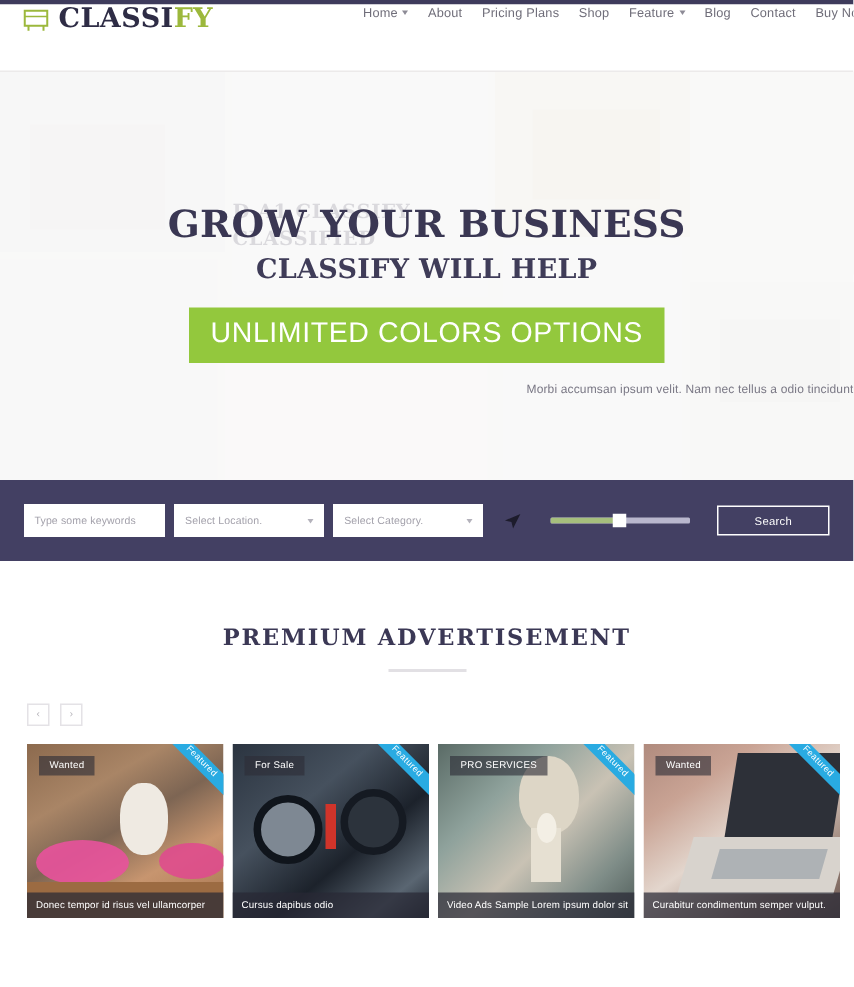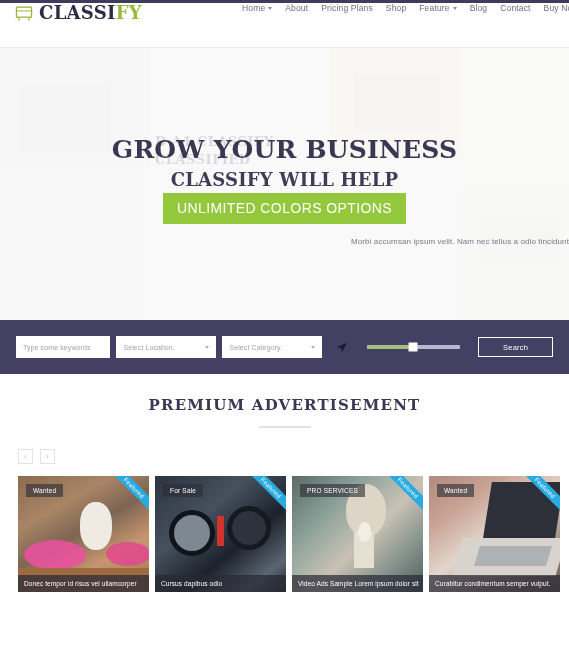--- a/index.html
+++ b/index.html
@@ -70,23 +70,23 @@
     font-family: "DejaVu Serif", serif;
     font-weight: bold; font-size: 25px;
     color: #3a3753; letter-spacing: .2px; line-height: 1.15;
   }
   .hero-h2 {
     font-family: "DejaVu Serif", serif;
     font-weight: bold; font-size: 18px;
     color: #3f3c58; margin-top: 4px; letter-spacing: .2px;
   }
   .hero-btn {
-    display: inline-block; margin-top: 3px;
+    display: inline-block; margin-top: 15px;
     background: #93c83d; color: #ffffff;
-    font-size: 14px; letter-spacing: .4px;
+    font-size: 19px; letter-spacing: .4px;
     padding: 7px 14px 8px;
   }
   .hero-sub {
     margin-top: 11px; font-size: 8px; color: #7a7885;
     line-height: 1.85; letter-spacing: .1px; text-align: right;
   }
 
   
   .searchbar {
     height: 54px; background: #434063; width: 100%;
@@ -129,21 +129,21 @@
   }
   .search-btn {
     margin-left: 18px; width: 80px; height: 20px;
     border: 1.5px solid #ffffff; color: #ffffff;
     font-size: 7.5px; display: flex;
     align-items: center; justify-content: center;
     cursor: pointer; letter-spacing: .2px;
   }
 
   
-  .premium { padding-top: 22px; background: #ffffff; }
+  .premium { padding-top: 42px; background: #ffffff; }
   .sec-title {
     text-align: center;
     font-family: "DejaVu Serif", serif;
     font-weight: bold; font-size: 15px;
     color: #3b3855; letter-spacing: 1.2px;
   }
   .sec-divider {
     width: 52px; height: 2px; background: #e2e0e4;
     margin: 12px auto 0;
   }

